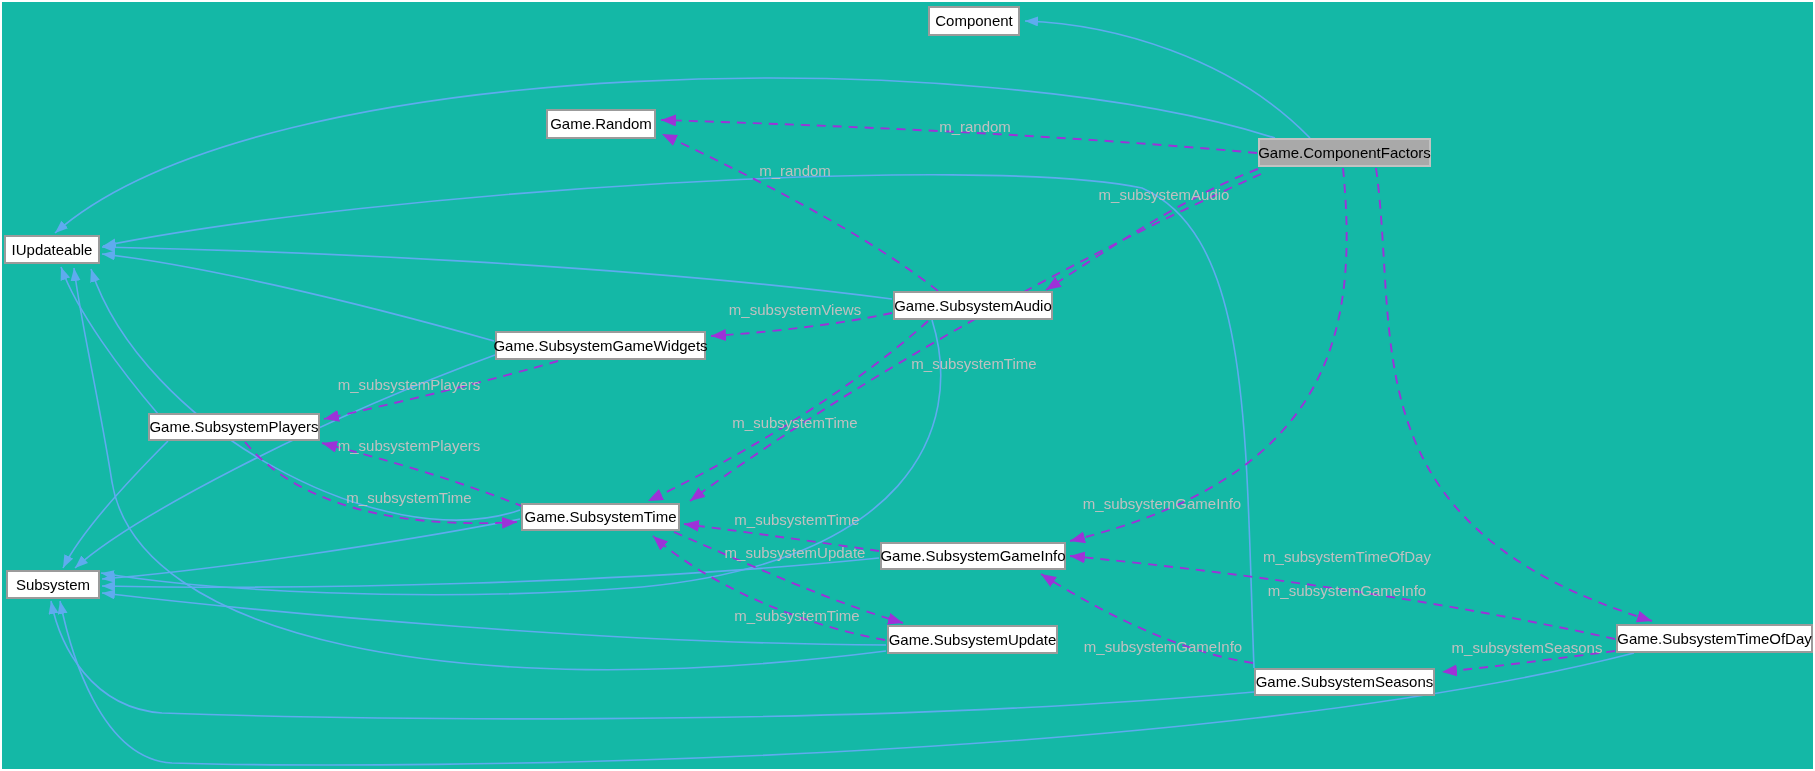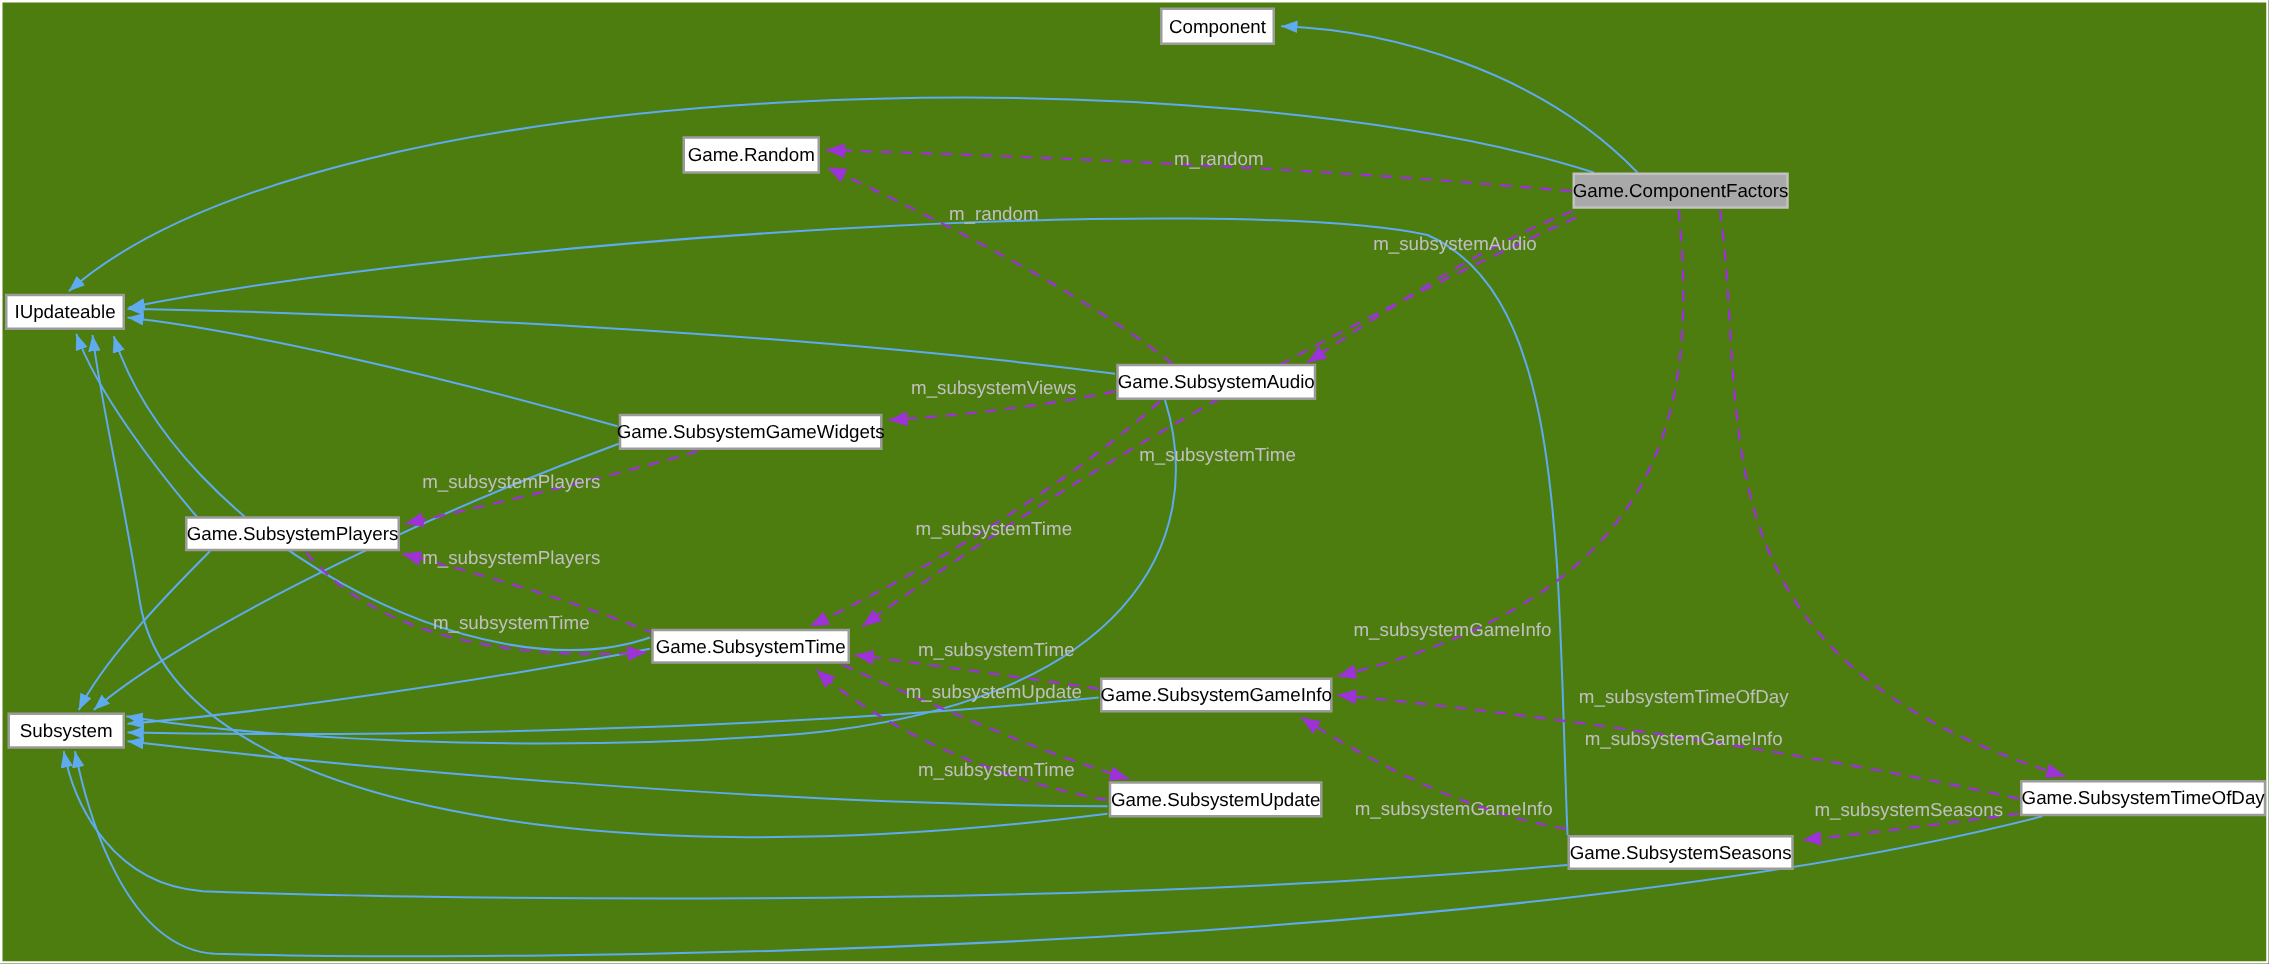--- a/index.html
+++ b/index.html
@@ -1,19 +1,19 @@
 <!DOCTYPE html>
 <html><head>
 <meta charset="utf-8">
 <style>
   html, body { margin: 0; padding: 0; background: #1a1a1a; }
   .canvas-wrap {
     width: 1811px; height: 767px;
     border: 2px solid #ffffff;
-    background: #4d7c0f;
+    background: #14b8a6;
     position: relative;
     font-family: "Liberation Sans", sans-serif;
   }
   svg { display: block; }
   .edge-solid { fill: none; stroke-width: 1.6; }
   .edge-dashed { fill: none; stroke-width: 1.9; stroke-dasharray: 9 7; }
   .node-rect { stroke-width: 2; }
   .node-label { font-size: 15px; text-anchor: middle; }
   .edge-label { font-size: 15px; text-anchor: middle; }
 </style>

